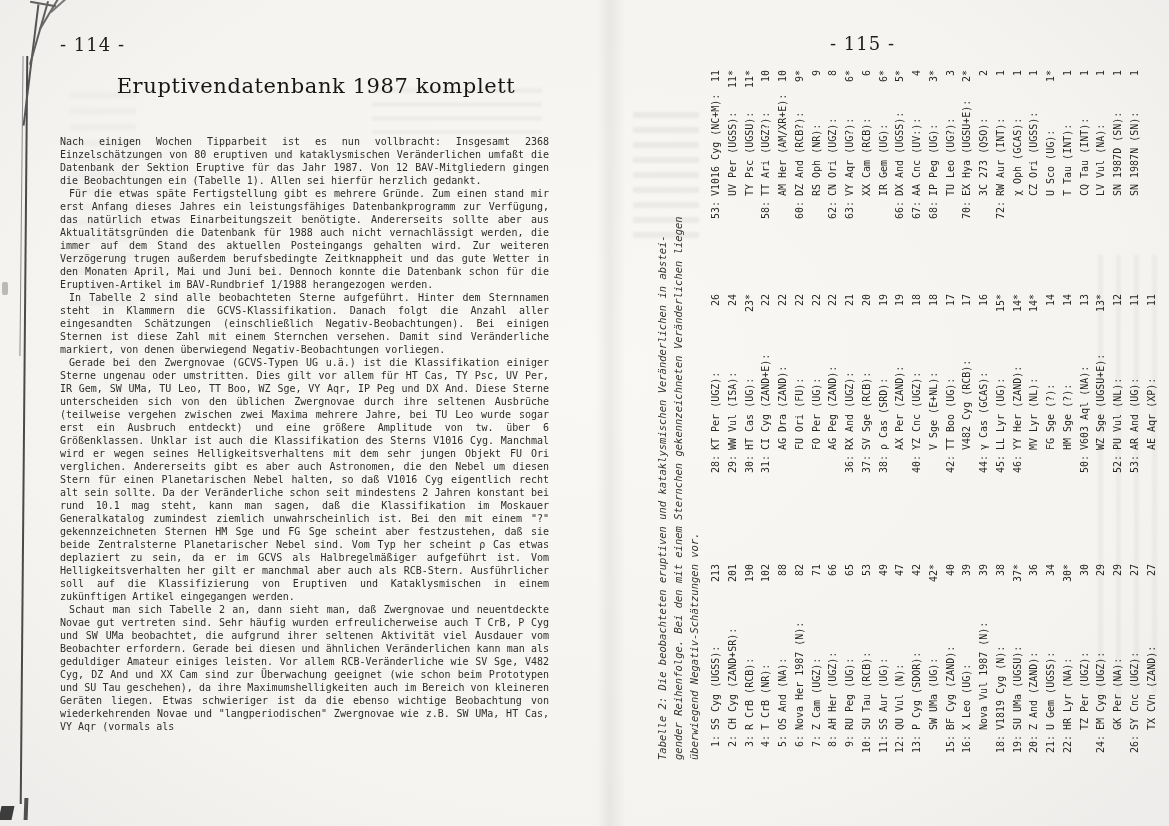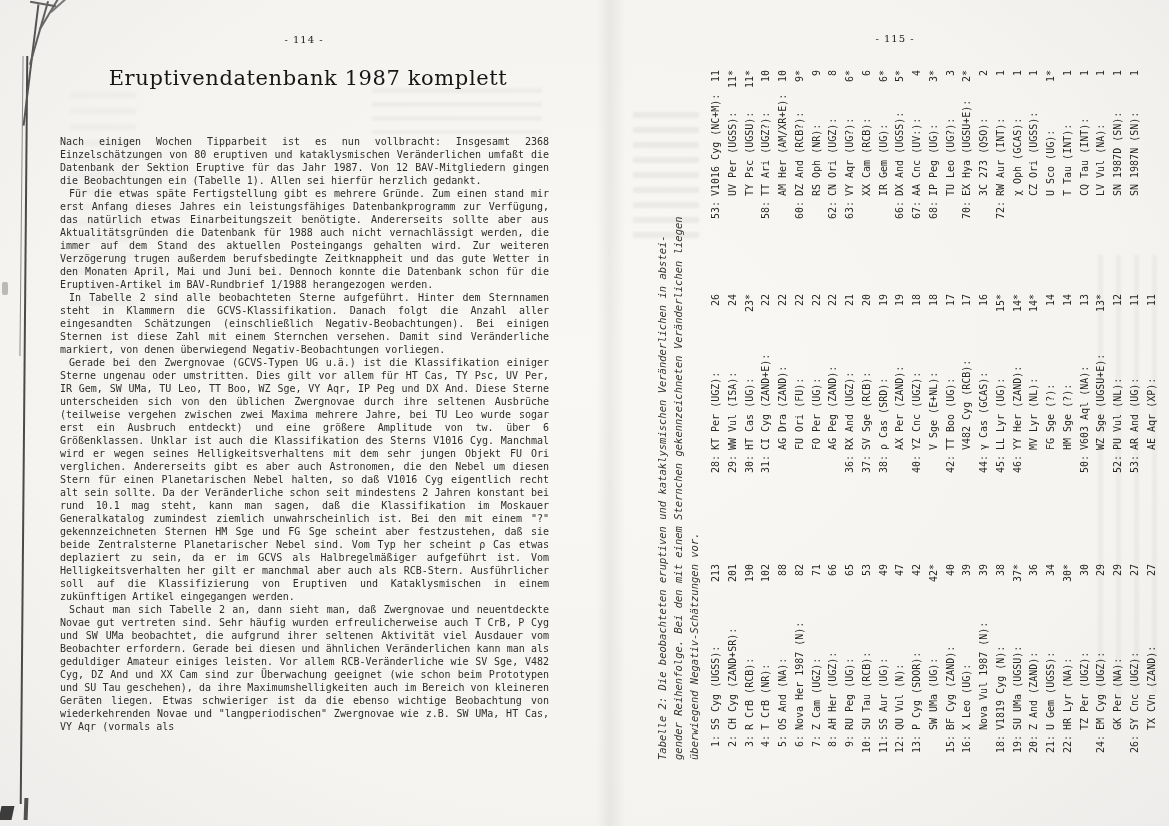--- a/index.html
+++ b/index.html
@@ -31,24 +31,24 @@
   .ghost-r-top{left:633px;top:112px;width:66px;height:128px;
     background:repeating-linear-gradient(180deg, rgba(130,130,128,.18) 0 6px, rgba(0,0,0,0) 6px 15px);}
   .ghost-r-right{left:1098px;top:255px;width:60px;height:440px;
     background:repeating-linear-gradient(90deg, rgba(135,135,132,.14) 0 5px, rgba(0,0,0,0) 5px 18px);}
   .ghost-l-title{left:372px;top:88px;width:170px;height:46px;
     background:repeating-linear-gradient(180deg, rgba(140,140,138,.15) 0 5px, rgba(0,0,0,0) 5px 14px);}
   .ghost-l-side{left:70px;top:92px;width:66px;height:215px;
     background:repeating-linear-gradient(180deg, rgba(150,150,148,.10) 0 6px, rgba(0,0,0,0) 6px 16px);}
   
   .pagenum{position:absolute;color:#1d1d1d;font-family:"DejaVu Serif", serif;
-    font-size:10px;letter-spacing:1px;text-align:center;}
+    font-size:18px;letter-spacing:1px;text-align:left;}
   .pn114{left:60px;top:34px;width:488px;}
   .pn115{left:830px;top:33px;width:130px;}
-  .doc-title{position:absolute;left:36px;top:62px;width:536px;margin:4px;
+  .doc-title{position:absolute;left:36px;top:62px;width:536px;margin:12px;
     font-family:"DejaVu Serif", serif;font-weight:500;font-size:21px;color:#161616;
     text-align:center;letter-spacing:.6px;}
   .body-text{position:absolute;left:60px;top:135px;width:489px;
     font-size:10px;line-height:13px;color:#2d2d2d;text-align:justify;}
   .body-text p{margin:0;text-indent:9px;}
   .body-text p:first-child{text-indent:0;}
   
   .table-rot{position:absolute;left:565px;top:160px;width:690px;height:510px;
     transform:rotate(-90deg);color:#262626;}
   .tcaption{position:absolute;left:0;top:0;width:560px;

